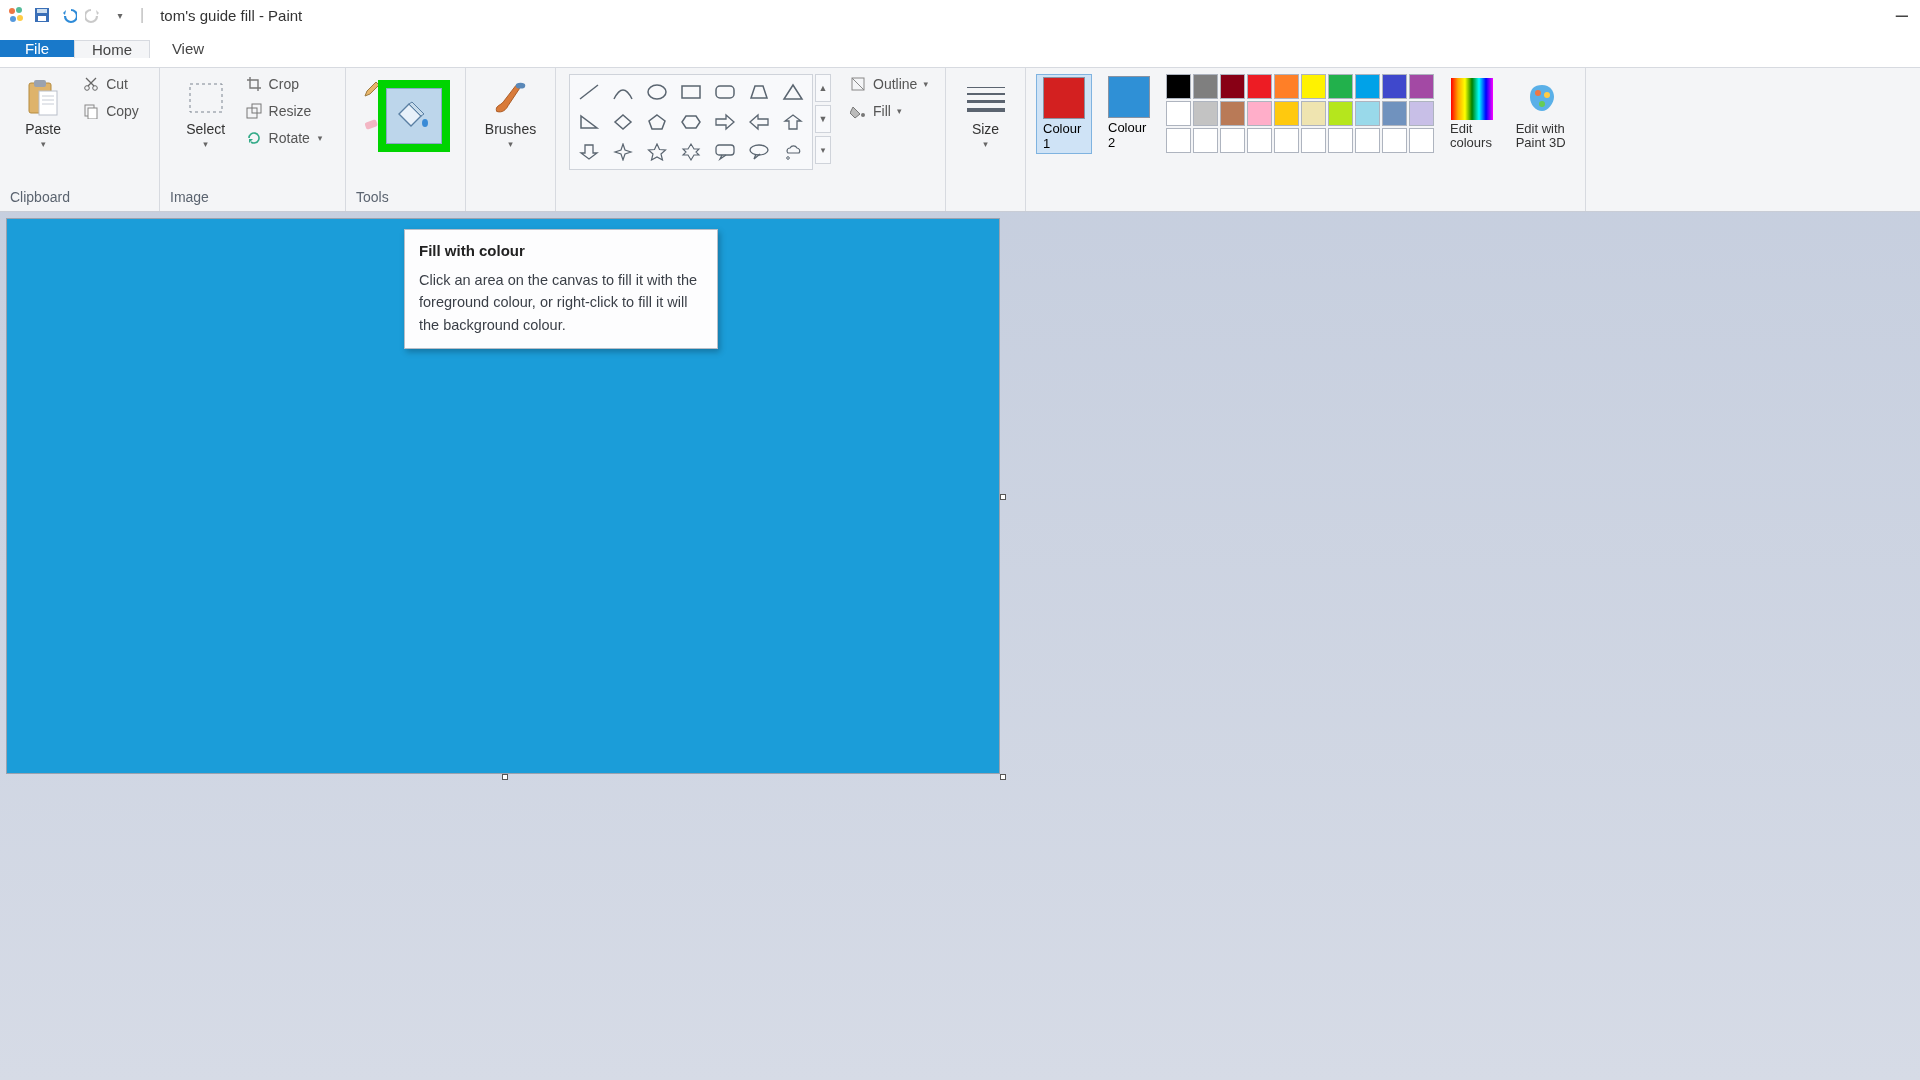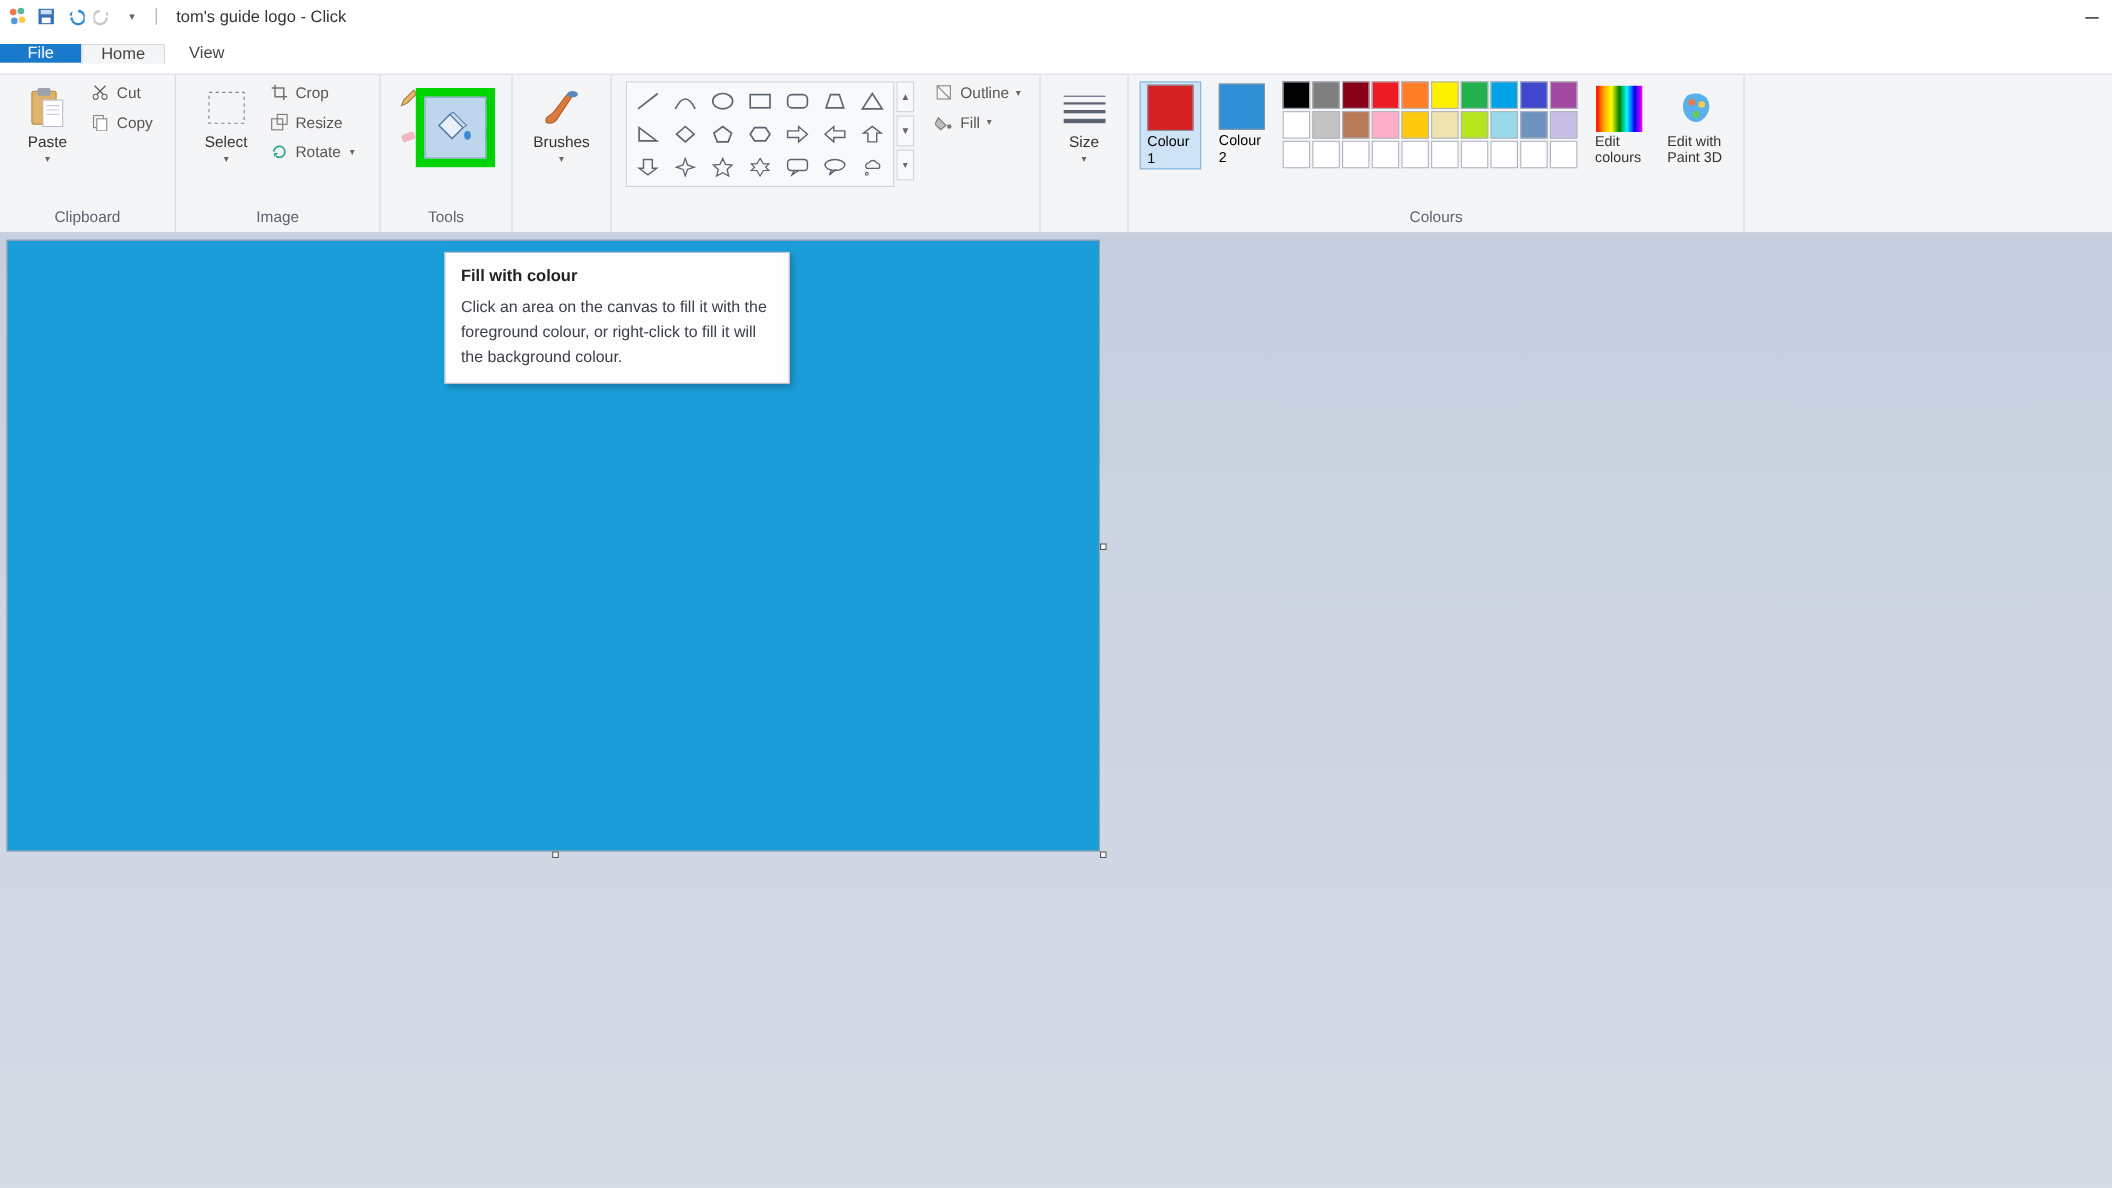--- a/index.html
+++ b/index.html
@@ -16,21 +16,21 @@
 
 .menubar { height: 38px; background: #fff; border-bottom: 1px solid #d7dae0; display: flex; align-items: center; }
 .file-tab { background: #1979ca; color: #fff; width: 74px; display: flex; align-items: center; justify-content: center; font-size: 15px; cursor: pointer; }
 .menu-tab { width: 76px; display: flex; align-items: center; justify-content: center; font-size: 15px; color: #444; cursor: pointer; }
 .menu-tab.active { background: #f4f5f7; border: 1px solid #d7dae0; border-bottom: none; }
 
 
 .ribbon { height: 144px; background: #f4f5f7; display: flex; border-bottom: 1px solid #c9cdd6; }
 .group { border-right: 1px solid #d7dae0; padding: 6px 10px 0 10px; display: flex; flex-direction: column; align-items: center; justify-content: space-between; }
 .group-body { flex: 1; display: flex; align-items: flex-start; gap: 8px; }
-.group-label { font-size: 14px; color: #5b6470; text-align: center; padding: 4px 0 6px 0; width: 100%; }
+.group-label { font-size: 14px; color: #5b6470; padding: 4px 0 6px 0; width: 100%; }
 
 .bigbtn { display: flex; flex-direction: column; align-items: center; gap: 2px; padding: 4px 6px; cursor: pointer; }
 .bigbtn .ic { width: 42px; height: 42px; display: flex; align-items: center; justify-content: center; }
 .bigbtn .lbl { font-size: 14px; color: #333; line-height: 1.1; }
 .dropcaret { font-size: 9px; color: #666; }
 
 .stackbtns { display: flex; flex-direction: column; gap: 7px; }
 .smallbtn { display: flex; align-items: center; gap: 6px; font-size: 14px; color: #555; cursor: pointer; padding: 1px 4px; }
 .smallbtn .ic { width: 18px; height: 18px; display: inline-flex; align-items: center; justify-content: center; }
 
@@ -98,21 +98,21 @@
       </svg>
   </span>
   <span class="tb-icon" style="opacity:.45">
     <svg width="18" height="18" viewBox="0 0 18 18">
         <path d="M6 4a6 6 0 1 0 6 6" fill="none" stroke="#8a8a8a" stroke-width="2.2"></path>
         <path d="M14 7l-3-3 1 5z" fill="#8a8a8a"></path>
       </svg>
   </span>
   <span class="tb-icon" style="font-size:10px;color:#666">▾</span>
   <span class="tb-sep">|</span>
-  <span class="titletext">tom's guide logo - Click</span>
+  <span class="titletext">tom's guide fill - Paint</span>
   <span class="mindash">–</span>
 </div>
 
 <div class="menubar">
   <div class="file-tab">File</div>
   <div class="menu-tab active">Home</div>
   <div class="menu-tab">View</div>
 </div>
 
 <div class="ribbon">
@@ -475,21 +475,20 @@
             <svg width="36" height="36" viewBox="0 0 36 36">
               <path d="M18 4c8 0 12 6 12 12s-6 14-12 14S6 24 6 16 10 4 18 4z" fill="#5ab0e8"></path>
               <circle cx="14" cy="12" r="3" fill="#e74"></circle>
               <circle cx="23" cy="14" r="3" fill="#fc4"></circle>
               <circle cx="18" cy="23" r="3" fill="#6c5"></circle>
             </svg>
           </span>
         <span class="lbl" style="font-size:13px;max-width:66px">Edit with Paint 3D</span>
       </div>
     </div>
-    <div class="group-label">Colours</div>
   </div>
 
 </div>
 
 <div class="highlight-box" style="left:378px; top:80px; width:72px; height:72px">
   <div class="highlight-inner">
     <svg width="34" height="30" viewBox="0 0 34 30">
         <path d="M12 3l12 12-10 10-12-12z" fill="#e8f1fa" stroke="#5a7fa3" stroke-width="1.4"></path>
         <path d="M12 3l3-2 12 12-3 2z" fill="#c8dceb" stroke="#5a7fa3"></path>
         <ellipse cx="28" cy="22" rx="3" ry="4" fill="#3a8bd6"></ellipse>

